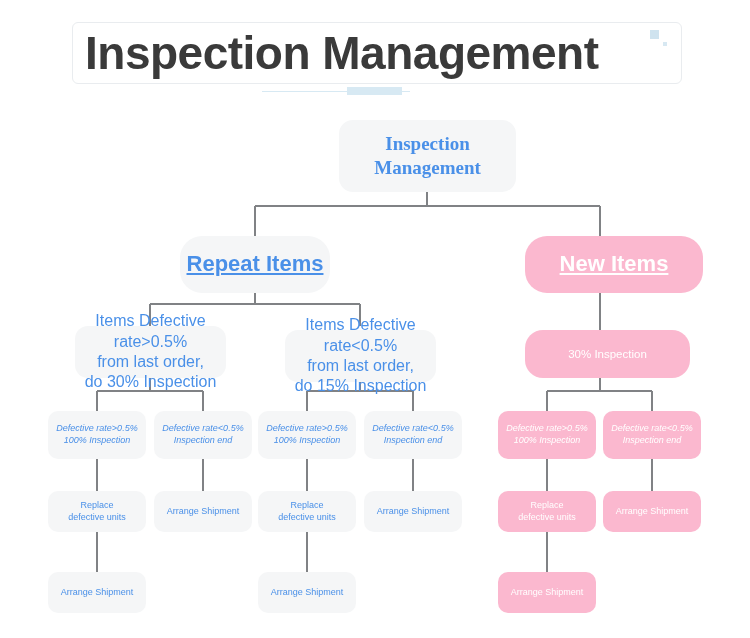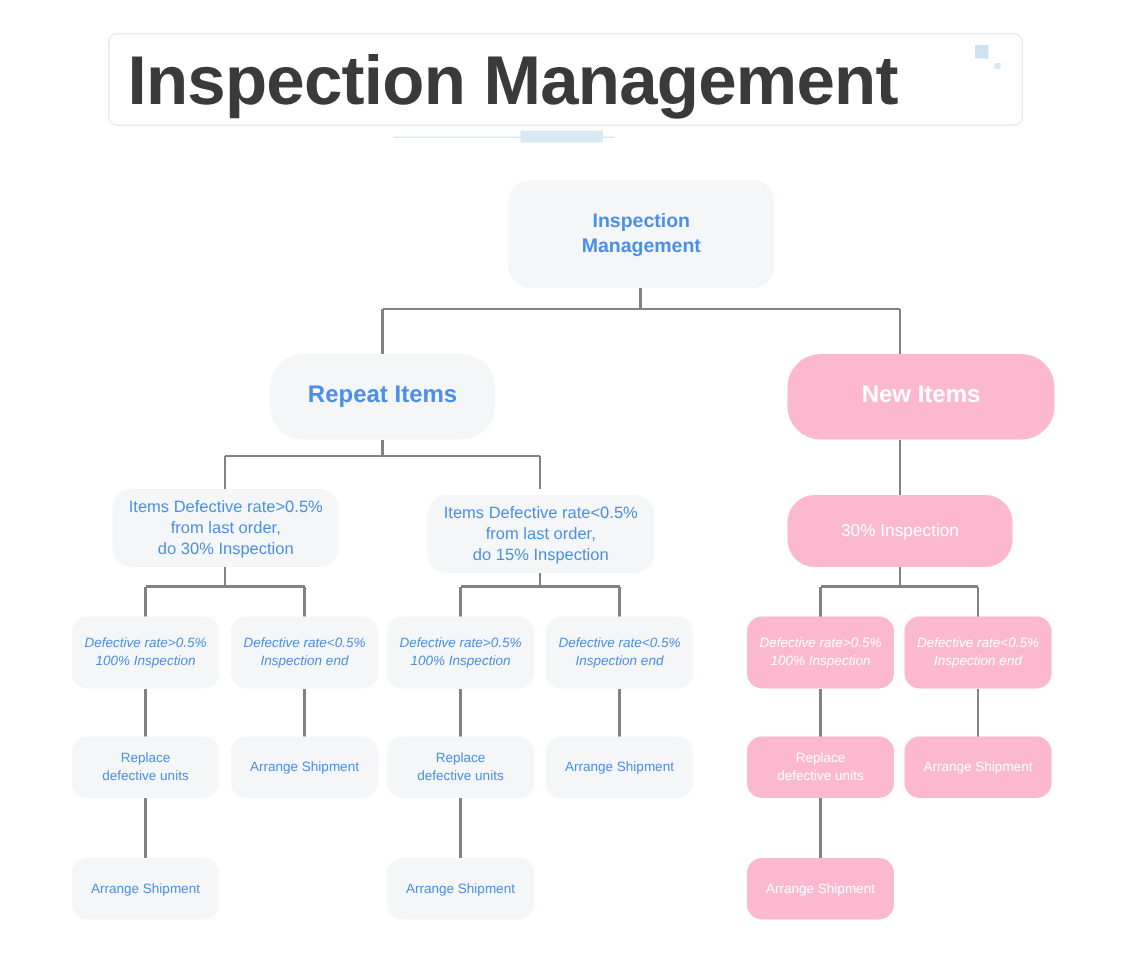--- a/index.html
+++ b/index.html
@@ -100,31 +100,33 @@
   }
   .node.blue {
     background: #f5f6f7;
     color: #4a90e8;
   }
   .node.pink {
     background: #fbb8cf;
     color: #ffffff;
   }
   .node.root {
-    font-size: 13px;
+    font-size: 19px;
     font-weight: bold;
     border-radius: 14px;
+    font-family: Liberation Serif, serif;
   }
   .node.lvl2 {
-    font-size: 16px;
+    font-size: 22px;
     font-weight: bold;
     border-radius: 22px;
+    text-decoration: underline;
   }
   .node.lvl3 {
-    font-size: 11px;
+    font-size: 16px;
     border-radius: 13px;
   }
   .node.lvl3.pinknode {
     font-size: 11.5px;
     border-radius: 18px;
   }
   .node.lvl4 {
     font-size: 9px;
     border-radius: 10px;
     font-style: italic;
@@ -199,21 +201,21 @@
 
   <div class="node blue lvl2" style="left:180px; top:236px; width:150px; height:57px;">Repeat Items</div>
   <div class="node pink lvl2" style="left:525px; top:236px; width:178px; height:57px;">New Items</div>
 
   <div class="node blue lvl3" style="left:75px; top:326px; width:151px; height:52px;">Items Defective rate&gt;0.5%
 from last order,
 do 30% Inspection</div>
   <div class="node blue lvl3" style="left:285px; top:330px; width:151px; height:52px;">Items Defective rate&lt;0.5%
 from last order,
 do 15% Inspection</div>
-  <div class="node pink lvl3 pinknode" style="left:525px; top:330px; width:150px; height:48px;">30% Inspection</div>
+  <div class="node pink lvl3 pinknode" style="left:525px; top:330px; width:165px; height:48px;">30% Inspection</div>
 
   <div class="node blue lvl4" style="left:48px; top:411px; width:98px; height:48px;">Defective rate&gt;0.5%
 100% Inspection</div>
   <div class="node blue lvl4" style="left:154px; top:411px; width:98px; height:48px;">Defective rate&lt;0.5%
 Inspection end</div>
   <div class="node blue lvl4" style="left:258px; top:411px; width:98px; height:48px;">Defective rate&gt;0.5%
 100% Inspection</div>
   <div class="node blue lvl4" style="left:364px; top:411px; width:98px; height:48px;">Defective rate&lt;0.5%
 Inspection end</div>
   <div class="node pink lvl4" style="left:498px; top:411px; width:98px; height:48px;">Defective rate&gt;0.5%

